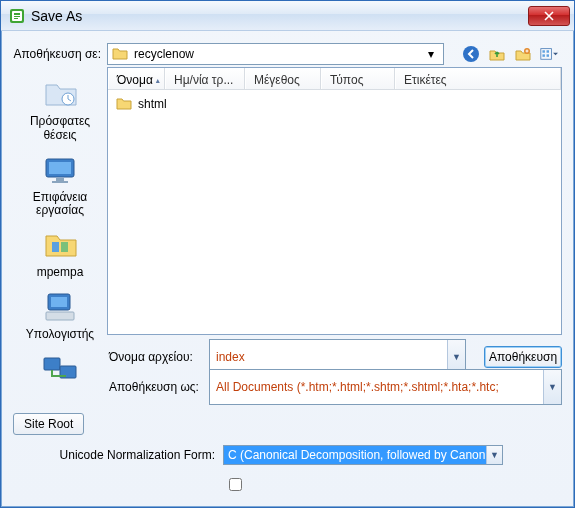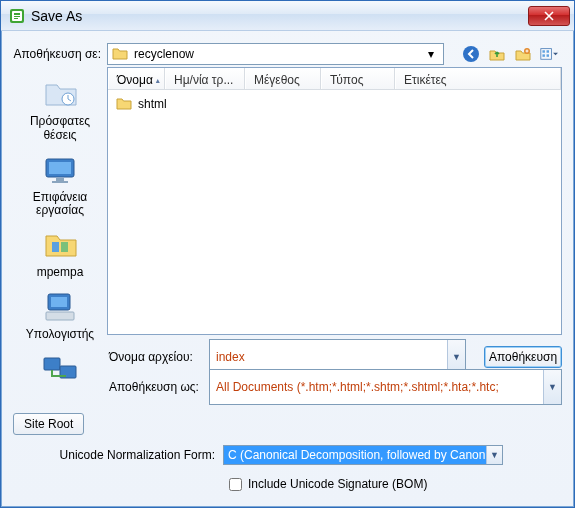--- a/index.html
+++ b/index.html
@@ -220,17 +220,16 @@
       <button class="site-root-btn">Site Root</button>
       <div class="norm-row">
         <div class="nlabel">Unicode Normalization Form:</div>
         <div class="combo">
           <span class="ctext">C (Canonical Decomposition, followed by Canonical</span>
           <span class="cdd">▼</span>
         </div>
       </div>
       <div class="check-row">
         <input type="checkbox" style="">
-        <span>Include Unicode Signature (BOM)</span>
       </div>
     </div>
   </div>
 </div>
 
 </body></html>

